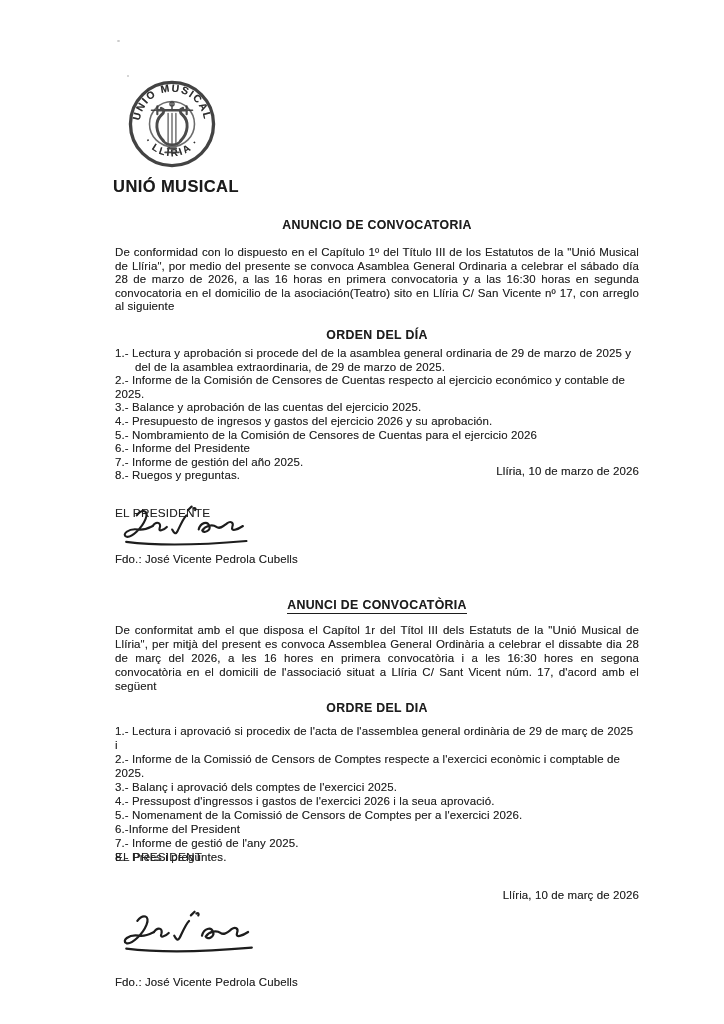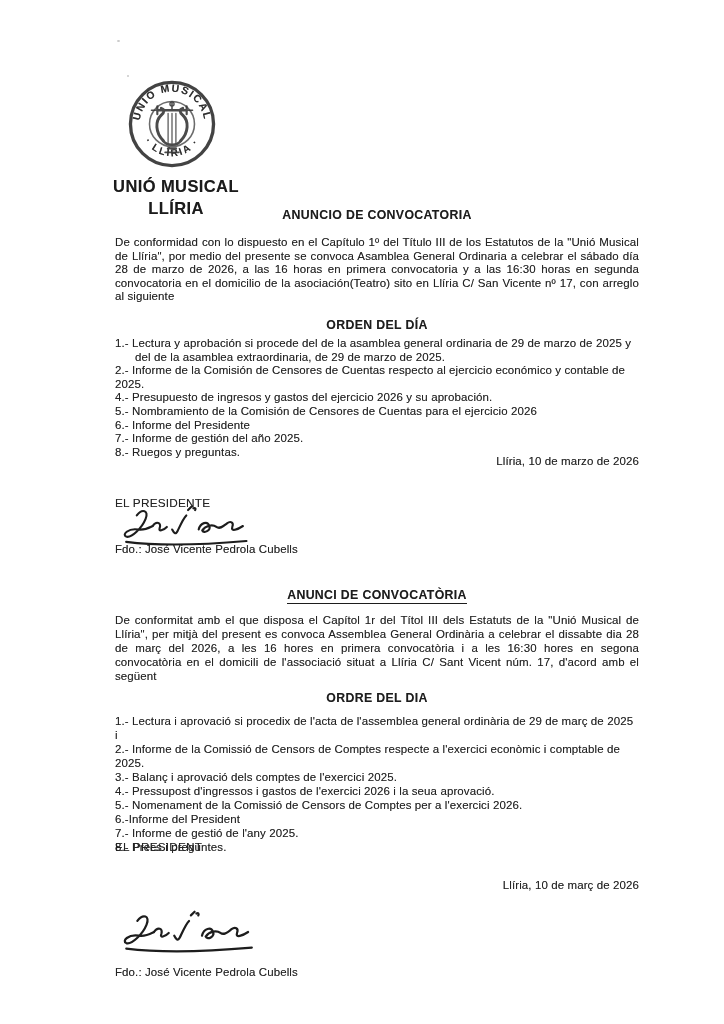--- a/index.html
+++ b/index.html
@@ -2,21 +2,21 @@
 <html><head>
 <meta charset="utf-8">
 <style>
   html,body{margin:0;padding:0;background:#e8e8e8;}
   .page{
     position:relative;width:724px;height:1024px;background:#ffffff;
     font-family:"Liberation Sans",sans-serif;color:#242424;overflow:hidden;
     text-shadow:0 0 .5px rgba(40,40,40,.45);
   }
   .abs{position:absolute;}
-  .block{position:absolute;left:115px;width:524px;}
+  .block{position:absolute;left:115px;width:524px;margin-top:10px;}
   .center{text-align:center;}
   .right{text-align:right;}
   .just{text-align:justify;}
   .body-text{font-size:11.5px;line-height:13.6px;letter-spacing:.1px;}
   .ca-list .body-text{line-height:14px;}
   .heading{font-weight:bold;font-size:12.3px;letter-spacing:.35px;color:#1d1d1d;}
   .u{border-bottom:1.8px solid #1d1d1d;padding-bottom:1px;display:inline-block;}
   .hang{padding-left:20px;text-indent:-20px;}
   .org-name{font-weight:bold;color:#1b1b1b;font-size:16.5px;line-height:21.5px;letter-spacing:.4px;text-align:center;}
   .sig-label{font-size:11.8px;letter-spacing:.2px;}
@@ -55,36 +55,36 @@
       <path d="M54 62 C62 54 62.5 42 56 36 C52.5 32.8 52.5 30 56 29" stroke-width="3"></path>
       <path d="M36 62 C39 67.5 51 67.5 54 62" stroke-width="2.6"></path>
       <path d="M41 34 L41 64 M45 34 L45 65 M49 34 L49 64" stroke-width="1.2"></path>
       <path d="M41 70 L49 70" stroke-width="2.4"></path>
       <path d="M38 74 L52 74" stroke-width="1.8"></path>
     </g>
   </svg>
 
   <div class="abs org-name" style="left:106px;top:176px;width:140px;">
     <div>UNIÓ MUSICAL</div>
-    <div>LLÍRIA</div>
   </div>
 
   <div class="block center" style="top:205px;">
     <span class="heading">ANUNCIO DE CONVOCATORIA</span>
   </div>
 
   <div class="block body-text just" style="top:236px;">De conformidad con lo dispuesto en el Capítulo 1º del Título III de los Estatutos de la "Unió Musical de Llíria", por medio del presente se convoca Asamblea General Ordinaria a celebrar el sábado día 28 de marzo de 2026, a las 16 horas en primera convocatoria y a las 16:30 horas en segunda convocatoria en el domicilio de la asociación(Teatro) sito en Llíria C/ San Vicente nº 17, con arreglo al siguiente</div>
 
   <div class="block center" style="top:315px;">
     <span class="heading">ORDEN DEL DÍA</span>
   </div>
 
   <div class="block" style="top:337px;">
     <div class="body-text hang">1.- Lectura y aprobación si procede del de la asamblea general ordinaria de 29 de marzo de 2025 y del de la asamblea extraordinaria, de 29 de marzo de 2025.</div>
     <div class="body-text">2.- Informe de la Comisión de Censores de Cuentas respecto al ejercicio económico y contable de 2025.</div>
+    <div class="body-text">3.- Balance y aprobación de las cuentas del ejercicio 2025.</div>
     <div class="body-text">4.- Presupuesto de ingresos y gastos del ejercicio 2026 y su aprobación.</div>
     <div class="body-text">5.- Nombramiento de la Comisión de Censores de Cuentas para el ejercicio 2026</div>
     <div class="body-text">6.- Informe del Presidente</div>
     <div class="body-text">7.- Informe de gestión del año 2025.</div>
     <div class="body-text">8.- Ruegos y preguntas.</div>
   </div>
 
   <div class="block body-text right" style="top:455px;">Llíria, 10 de marzo de 2026</div>
 
   <div class="block sig-label" style="top:496px;">EL PRESIDENTE</div>

